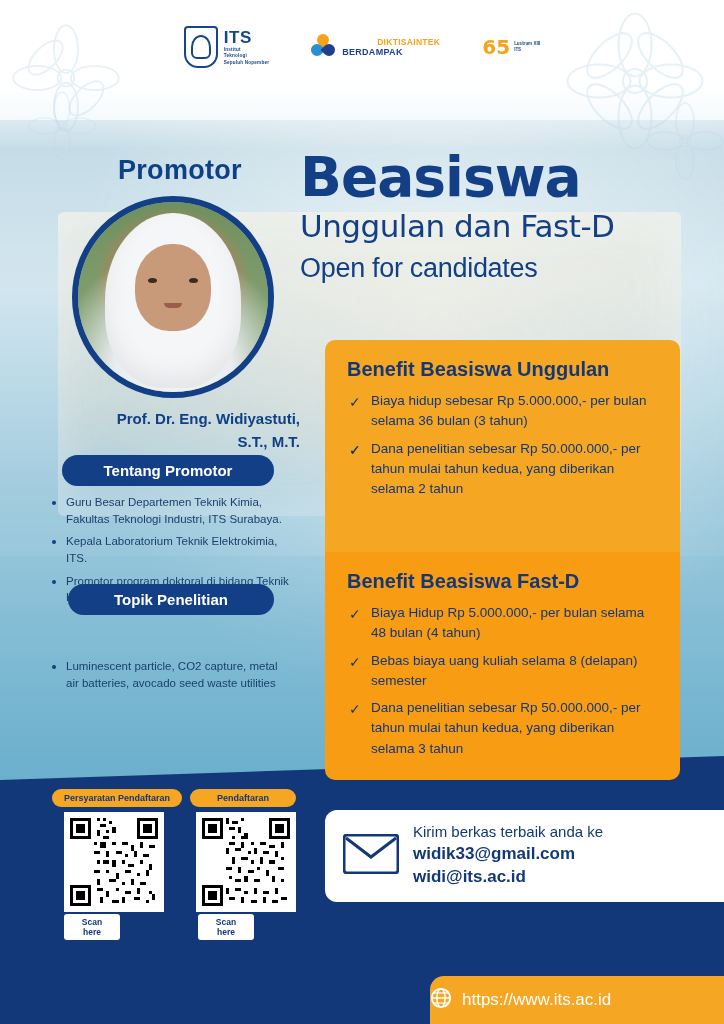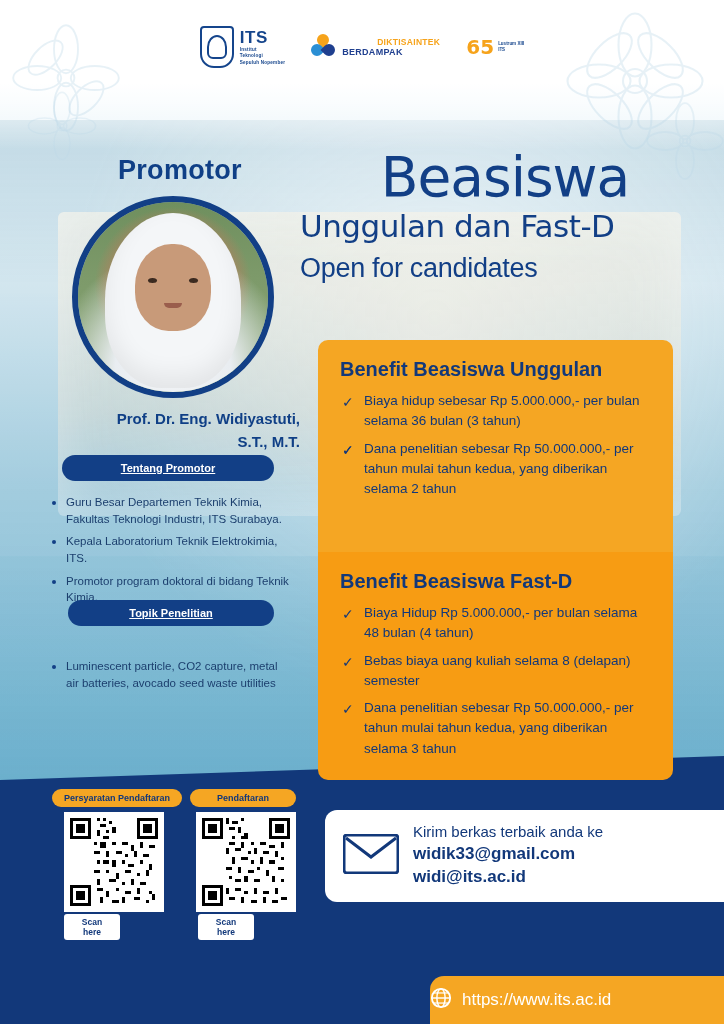--- a/index.html
+++ b/index.html
@@ -42,21 +42,21 @@
     background:linear-gradient(180deg,#ffffff 0%, #ffffff 55%, rgba(255,255,255,0) 100%);
   }
 
   
   .flower { position:absolute; opacity:.35; }
   .flower svg { display:block; }
 
   
   .header {
     position:absolute; top:14px; left:0; right:0; height:66px;
-    display:flex; justify-content:center; align-items:center; gap:26px; z-index:6;
+    display:flex; justify-content:center; align-items:center; gap:42px; z-index:6;
   }
   .logo-its { display:flex; align-items:center; gap:6px; }
   .its-mark {
     width:34px;height:42px;border:2px solid #15458c;border-radius:4px 4px 14px 14px;
     display:flex;align-items:center;justify-content:center;background:#fff;
   }
   .its-mark .inner { width:20px;height:24px;border:2px solid #15458c;border-radius:50% 50% 6px 6px; }
   .its-text { line-height:1; }
   .its-text .big { font-size:17px; font-weight:bold; color:#15458c; letter-spacing:.5px; }
   .its-text .small { font-size:4.6px; color:#15458c; font-weight:bold; letter-spacing:.2px; margin-top:2px; }
@@ -102,47 +102,46 @@
   .avatar .eye { position:absolute; width:9px;height:5px;background:#3b2a20;border-radius:50%; top:40%; }
   .avatar .eye.l { left:37%; } .avatar .eye.r { right:37%; }
   .avatar .mouth { position:absolute; left:45%; top:53%; width:18px;height:5px;background:#9a5d4c;border-radius:0 0 9px 9px; }
 
   .prof-name {
     position:absolute; left:60px; top:408px; width:240px; z-index:5;
     font-size:15px; font-weight:bold; color:#0f3f86; line-height:1.5; text-align:right;
   }
   .pill {
     position:absolute; z-index:5; background:#123f86; color:#fff;
-    border-radius:16px; text-align:center; font-weight:bold; font-size:11px;
+    border-radius:16px; text-align:center; font-weight:bold; font-size:15px;
     padding:7px 0;
-    text-decoration:underline;
   }
   #pill-tentang { left:62px; top:455px; width:212px; }
-  #pill-topik { left:68px; top:600px; width:206px; }
+  #pill-topik { left:68px; top:584px; width:206px; }
 
   .bullets { position:absolute; z-index:5; width:238px; color:#1c3f6e; font-size:11.5px; line-height:1.45; }
   #bullets-tentang { left:52px; top:494px; }
   #bullets-topik { left:52px; top:658px; }
   .bullets li { margin-bottom:6px; margin-left:14px; }
   .bullets li::marker { color:#123f86; font-size:12px; }
 
   
   .headline { position:absolute; left:300px; top:150px; width:410px; z-index:5; }
   .h1 {
-    font-size:55px; line-height:1; font-weight:normal; color:#123f86;
-    font-family:"DejaVu Sans", sans-serif; letter-spacing:-1px;text-align:center;
+    font-size:55px; line-height:1; font-weight:bold; color:#123f86;
+    font-family:"DejaVu Sans", sans-serif; letter-spacing:-1px;
   }
   .h2 {
     font-size:31px; line-height:1.1; font-weight:normal; color:#123f86;
     font-family:"DejaVu Sans", sans-serif; margin-top:4px; letter-spacing:-.5px;
   }
   .h3 { font-size:27px; color:#123f86; margin-top:10px; letter-spacing:-.3px; }
 
   
-  .card { position:absolute; z-index:5; left:318px; width:355px; }
+  .card { position:absolute; z-index:5; left:325px; width:355px; }
   #card-unggulan {
     top:340px; height:218px; background:#f5a623;
     border-radius:10px 10px 0 0;
     padding:18px 22px 10px 22px;
   }
   #card-fastd {
     top:552px; height:228px; background:#f79c13;
     border-radius:0 0 10px 10px;
     padding:18px 22px 10px 22px;
   }

